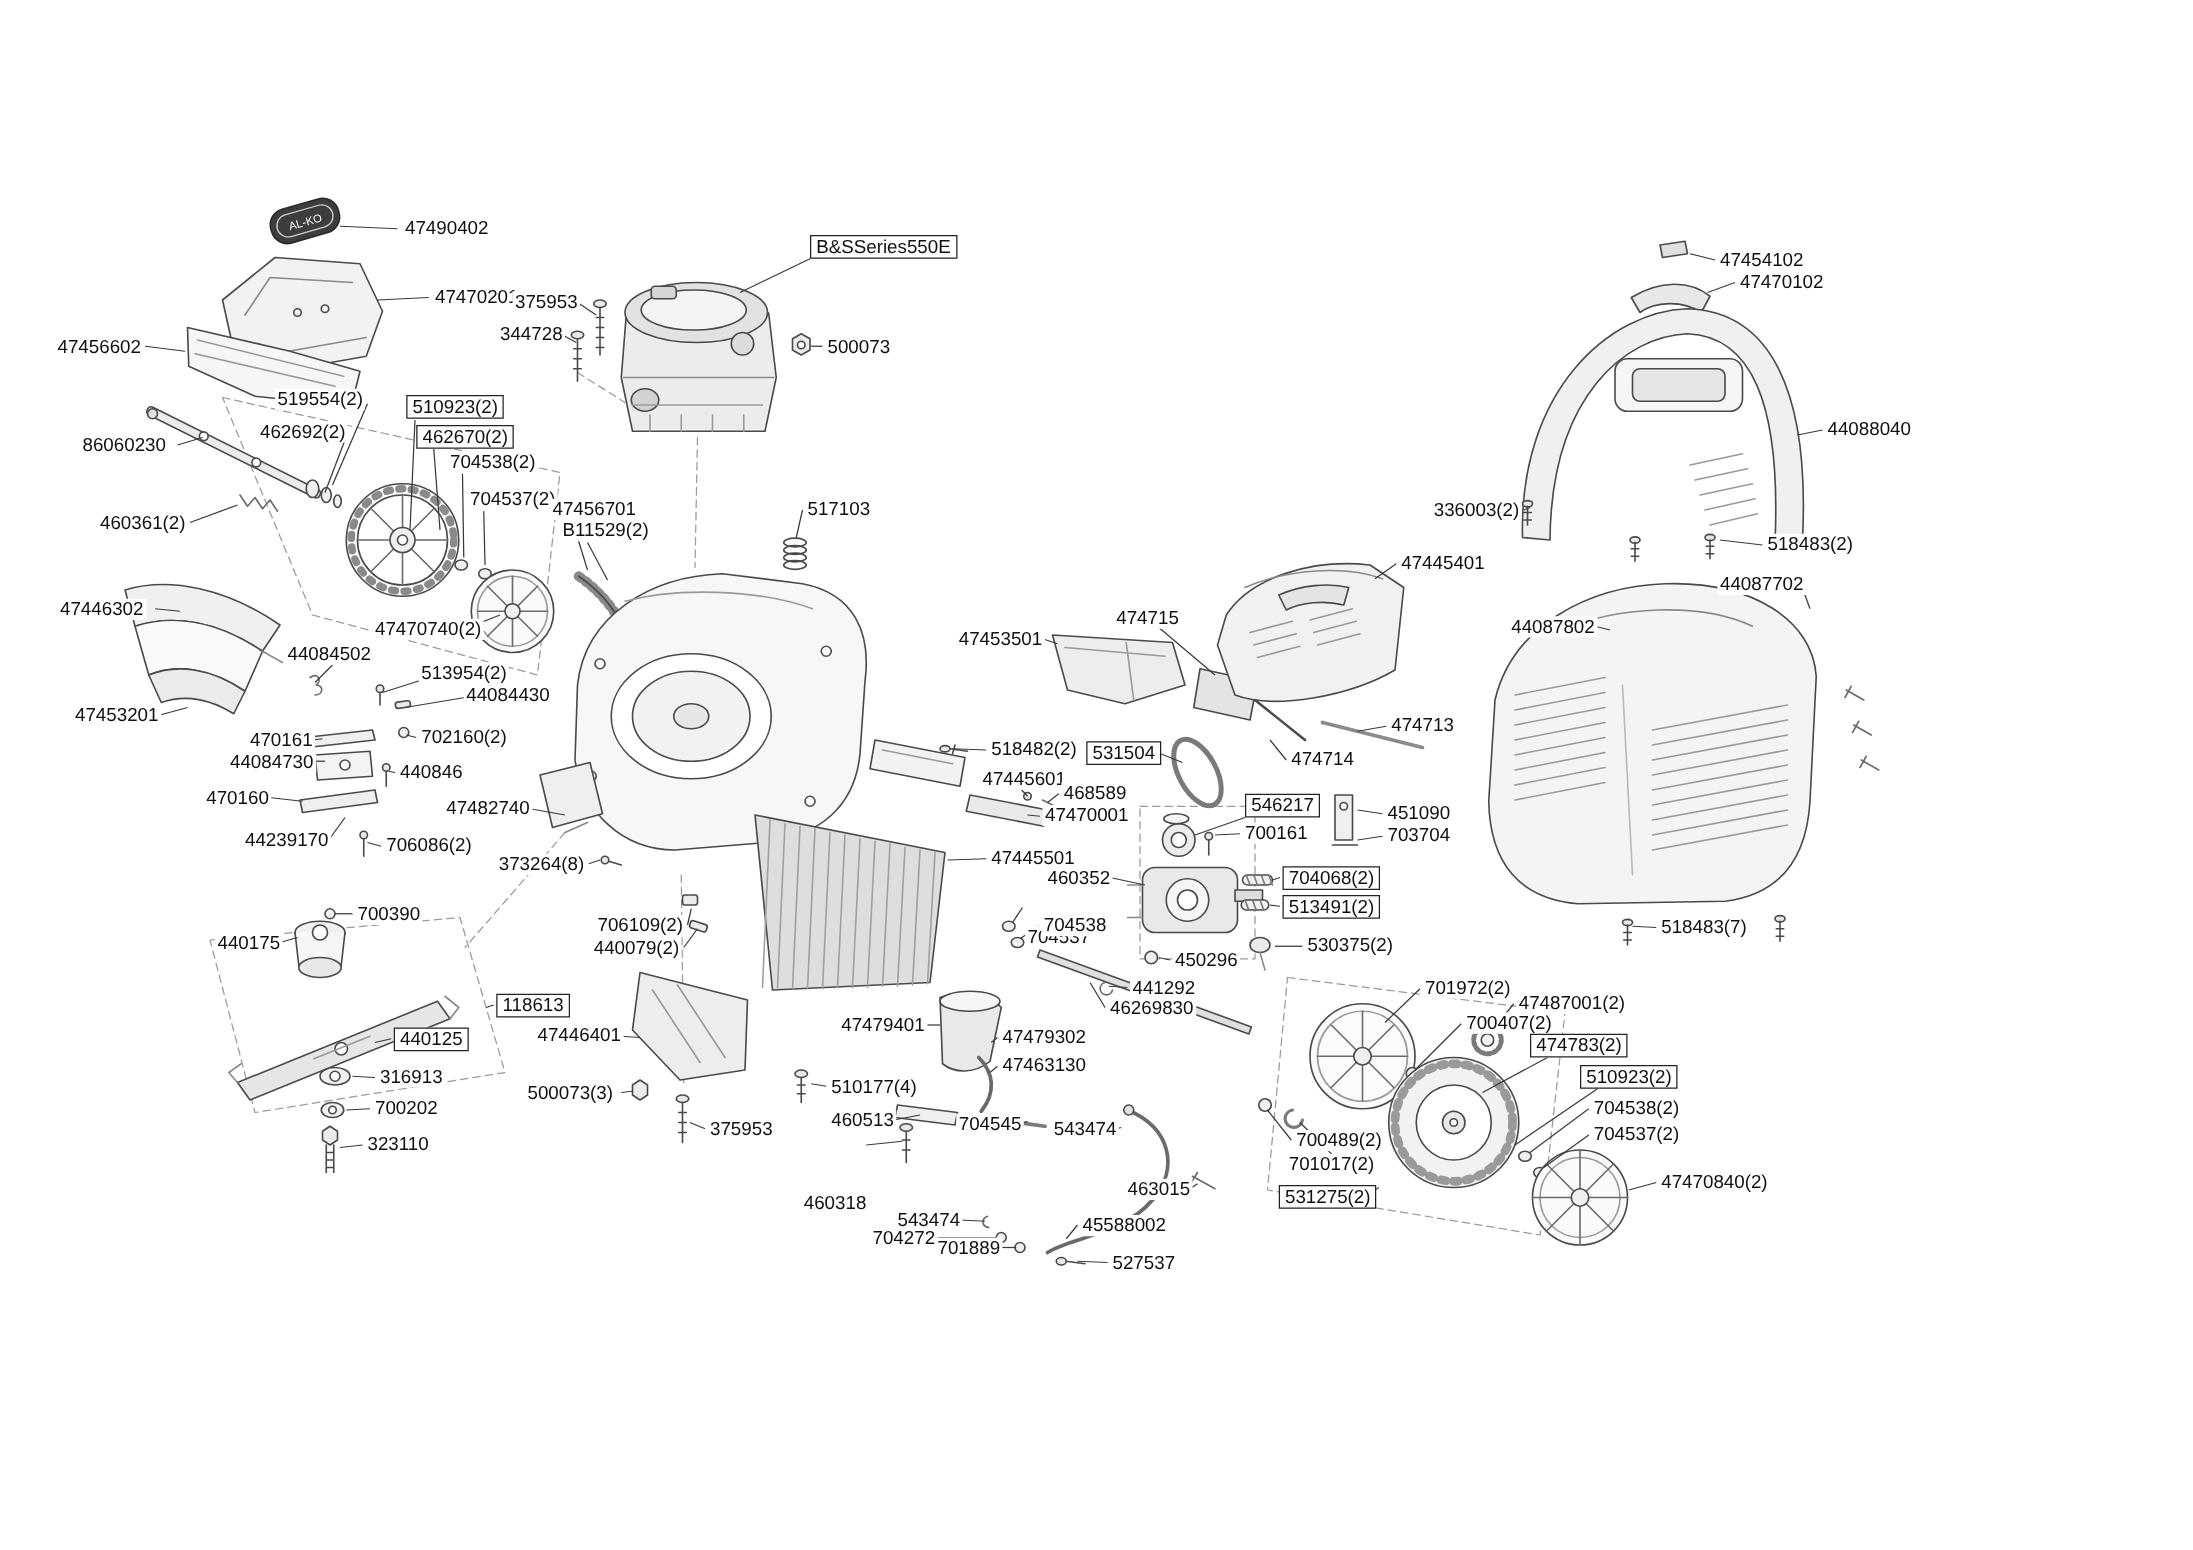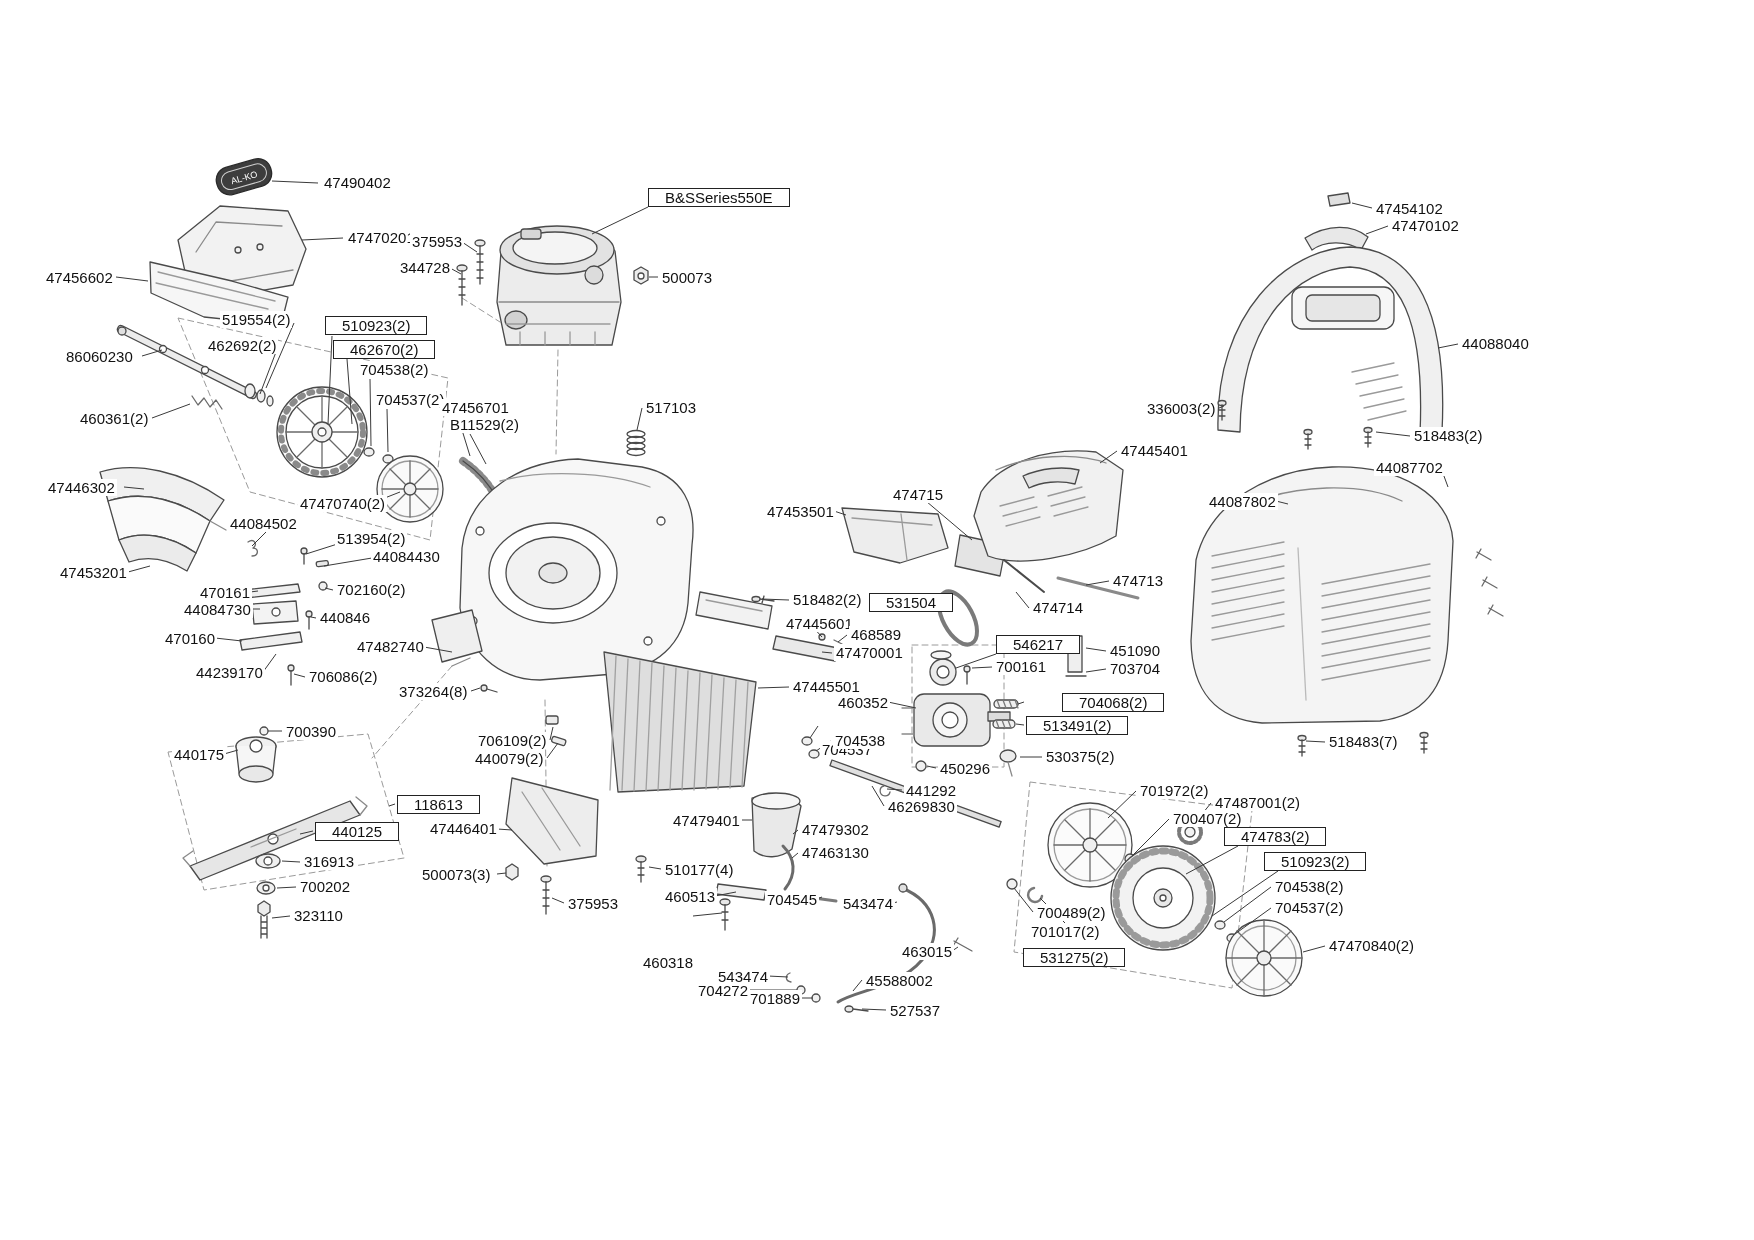--- a/index.html
+++ b/index.html
@@ -4,21 +4,21 @@
 <style>
   html,body{margin:0;padding:0;background:#fff;}
   #canvas{position:relative;width:1754px;height:1240px;background:#fff;
           font-family:"Liberation Sans",sans-serif;overflow:hidden;}
   #art{position:absolute;left:0;top:0;z-index:1;}
   #leader-layer{position:absolute;left:0;top:0;z-index:2;}
   #leader-layer line{stroke:#3a3a3a;stroke-width:1;}
   #labels{position:absolute;left:0;top:0;width:100%;height:100%;z-index:3;}
   .part-label{position:absolute;font-size:15px;line-height:17px;color:#111;
               background:#fff;padding:0 2px;white-space:nowrap;}
-  .part-label.boxed{border:1.4px solid #222;padding:0 16px;}
+  .part-label.boxed{border:1.4px solid #222;padding:0 4px;}
 </style>
 </head>
 <body>
 
 <div id="canvas">
 
   <svg id="art" width="1754" height="1240" viewBox="0 0 1754 1240">
     <g fill="none" stroke="#4a4a4a" stroke-width="1.3" stroke-linecap="round" stroke-linejoin="round">
 
       <g stroke="#9a9a9a" stroke-width="1" stroke-dasharray="6 4">
@@ -535,21 +535,21 @@
       <div class="part-label" style="left: 1111px; top: 572px;">474713</div>
       <div class="part-label" style="left: 1031px; top: 599px;">474714</div>
       <div class="part-label" style="left: 784px; top: 615px;">47445601</div>
       <div class="part-label" style="left: 849px; top: 626px;">468589</div>
       <div class="part-label" style="left: 834px; top: 644px;">47470001</div>
       <div class="part-label boxed" style="left: 996px; top: 635px;">546217</div>
       <div class="part-label" style="left: 994px; top: 658px;">700161</div>
       <div class="part-label" style="left: 1108px; top: 642px;">451090</div>
       <div class="part-label" style="left: 1108px; top: 660px;">703704</div>
       <div class="part-label" style="left: 836px; top: 694px;">460352</div>
-      <div class="part-label boxed" style="left: 1062px; top: 693px;">704068(2)</div>
+      <div class="part-label boxed" style="left: 1026px; top: 693px;">704068(2)</div>
       <div class="part-label boxed" style="left: 1026px; top: 716px;">513491(2)</div>
       <div class="part-label" style="left: 820px; top: 717px; margin-top: 24px;">704537</div>
       <div class="part-label" style="left: 833px; top: 732px; text-align: right;">704538</div>
       <div class="part-label" style="left: 938px; top: 760px;">450296</div>
       <div class="part-label" style="left: 1044px; top: 748px;">530375(2)</div>
       <div class="part-label" style="left: 904px; top: 782px;">441292</div>
       <div class="part-label" style="left: 886px; top: 798px;">46269830</div>
       <div class="part-label" style="left: 1138px; top: 782px;">701972(2)</div>
       <div class="part-label" style="left: 1213px; top: 794px;">47487001(2)</div>
       <div class="part-label" style="left: 1171px; top: 810px;">700407(2)</div>

